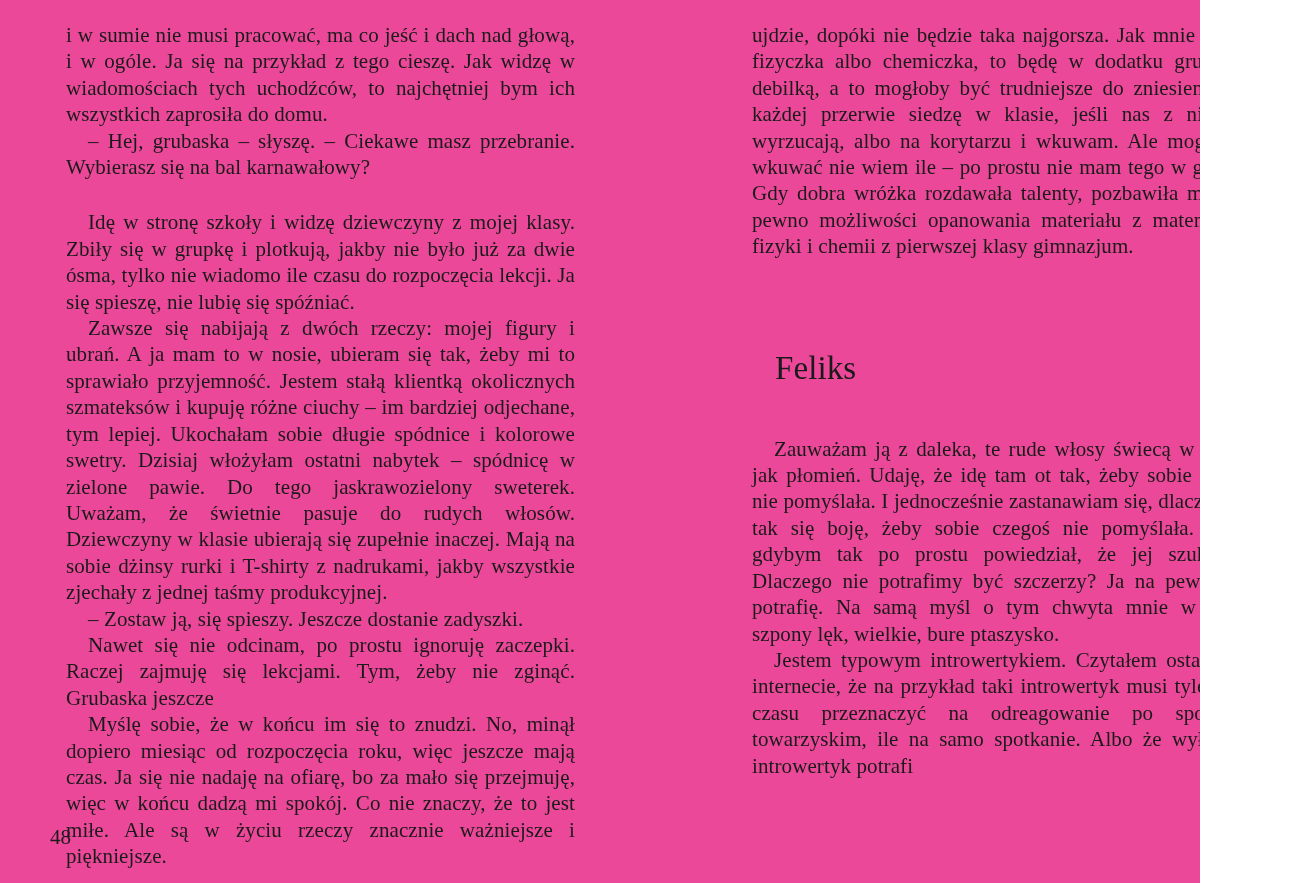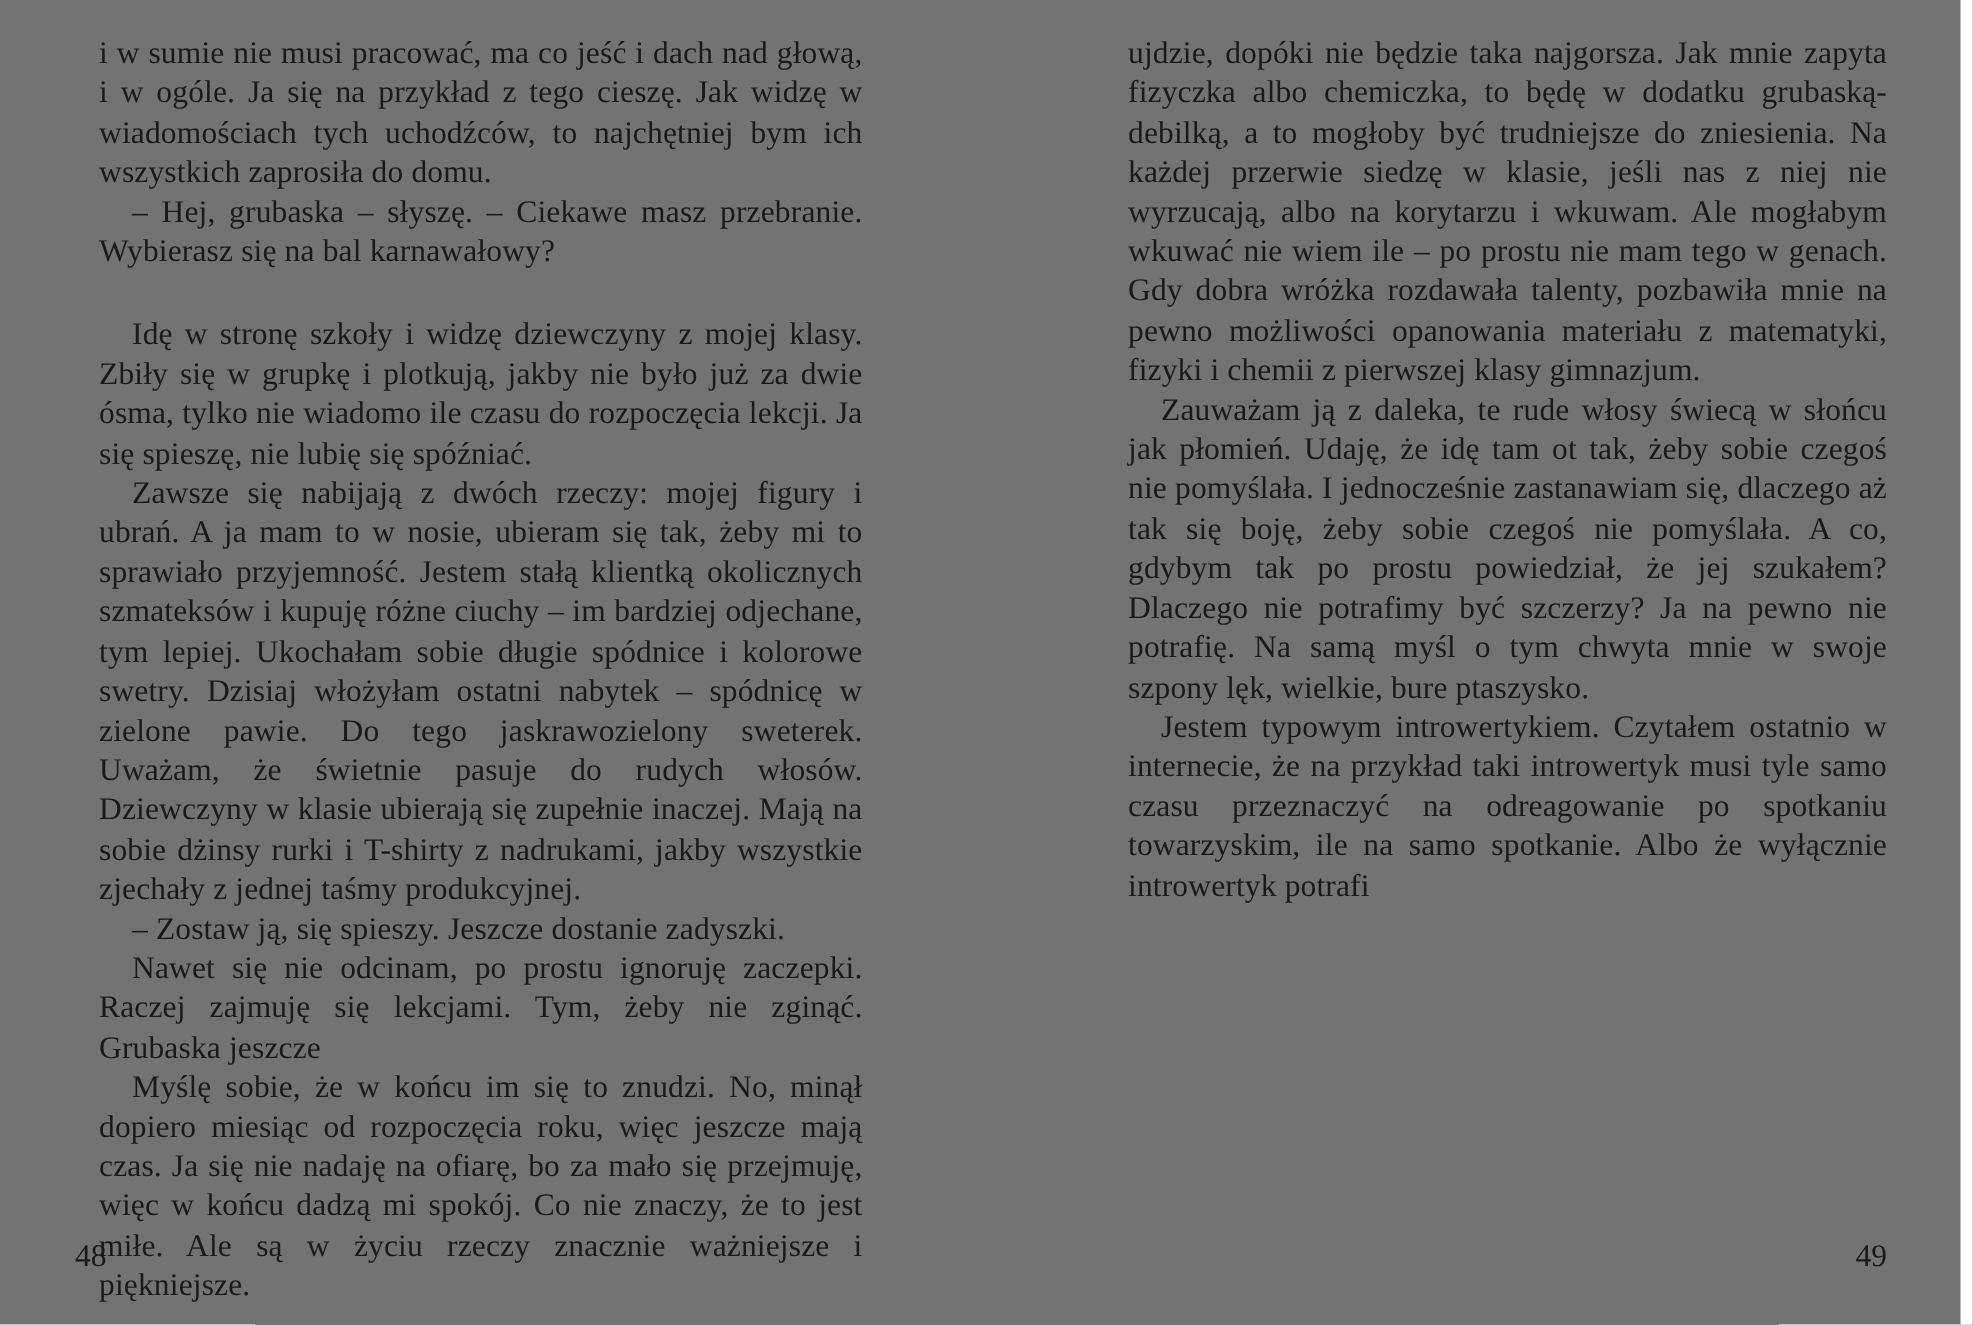--- a/index.html
+++ b/index.html
@@ -2,23 +2,23 @@
 <html lang="pl"><head>
 <meta charset="utf-8">
 <style>
   html, body {
     margin: 0;
     padding: 0;
     background: #ffffff;
   }
   .spread {
     position: relative;
-    width: 1307px;
+    width: 1200px;
     height: 883px;
-    background: #737373;
+    background: #ec4899;
     color: #1a1a1a;
     font-family: "Liberation Serif", "DejaVu Serif", serif;
     overflow: hidden;
   }
   .column {
     position: absolute;
     top: 22px;
     font-size: 21px;
     line-height: 26.4px;
     text-align: justify;
@@ -60,20 +60,21 @@
     <p class="para">– Hej, grubaska – słyszę. – Ciekawe masz przebranie. Wybierasz się na bal karnawałowy?</p>
     <p class="para section-gap">Idę w stronę szkoły i widzę dziewczyny z mojej klasy. Zbiły się w grupkę i plotkują, jakby nie było już za dwie ósma, tylko nie wiadomo ile czasu do rozpoczęcia lekcji. Ja się spieszę, nie lubię się spóźniać.</p>
     <p class="para">Zawsze się nabijają z dwóch rzeczy: mojej figury i ubrań. A ja mam to w nosie, ubieram się tak, żeby mi to sprawiało przyjemność. Jestem stałą klientką okolicznych szmateksów i kupuję różne ciuchy – im bardziej odjechane, tym lepiej. Ukochałam sobie długie spódnice i kolorowe swetry. Dzisiaj włożyłam ostatni nabytek – spódnicę w zielone pawie. Do tego jaskrawozielony sweterek. Uważam, że świetnie pasuje do rudych włosów. Dziewczyny w klasie ubierają się zupełnie inaczej. Mają na sobie dżinsy rurki i T-shirty z nadrukami, jakby wszystkie zjechały z jednej taśmy produkcyjnej.</p>
     <p class="para">– Zostaw ją, się spieszy. Jeszcze dostanie zadyszki.</p>
     <p class="para">Nawet się nie odcinam, po prostu ignoruję zaczepki. Raczej zajmuję się lekcjami. Tym, żeby nie zginąć. Grubaska jeszcze</p>
     <p class="para">Myślę sobie, że w końcu im się to znudzi. No, minął dopiero miesiąc od rozpoczęcia roku, więc jeszcze mają czas. Ja się nie nadaję na ofiarę, bo za mało się przejmuję, więc w końcu dadzą mi spokój. Co nie znaczy, że to jest miłe. Ale są w życiu rzeczy znacznie ważniejsze i piękniejsze.</p>
   </div>
 
   <div class="column col-right">
     <p class="para no-indent">ujdzie, dopóki nie będzie taka najgorsza. Jak mnie zapyta fizyczka albo chemiczka, to będę w dodatku grubaską-debilką, a to mogłoby być trudniejsze do zniesienia. Na każdej przerwie siedzę w klasie, jeśli nas z niej nie wyrzucają, albo na korytarzu i wkuwam. Ale mogłabym wkuwać nie wiem ile – po prostu nie mam tego w genach. Gdy dobra wróżka rozdawała talenty, pozbawiła mnie na pewno możliwości opanowania materiału z matematyki, fizyki i chemii z pierwszej klasy gimnazjum.</p>
+    <h1 class="chapter-heading">Feliks</h1>
     <p class="para">Zauważam ją z daleka, te rude włosy świecą w słońcu jak płomień. Udaję, że idę tam ot tak, żeby sobie czegoś nie pomyślała. I jednocześnie zastanawiam się, dlaczego aż tak się boję, żeby sobie czegoś nie pomyślała. A co, gdybym tak po prostu powiedział, że jej szukałem? Dlaczego nie potrafimy być szczerzy? Ja na pewno nie potrafię. Na samą myśl o tym chwyta mnie w swoje szpony lęk, wielkie, bure ptaszysko.</p>
     <p class="para">Jestem typowym introwertykiem. Czytałem ostatnio w internecie, że na przykład taki introwertyk musi tyle samo czasu przeznaczyć na odreagowanie po spotkaniu towarzyskim, ile na samo spotkanie. Albo że wyłącznie introwertyk potrafi</p>
   </div>
 
   <div class="page-number left">48</div>
   <div class="page-number right">49</div>
 
 </div>
 
 </body></html>

